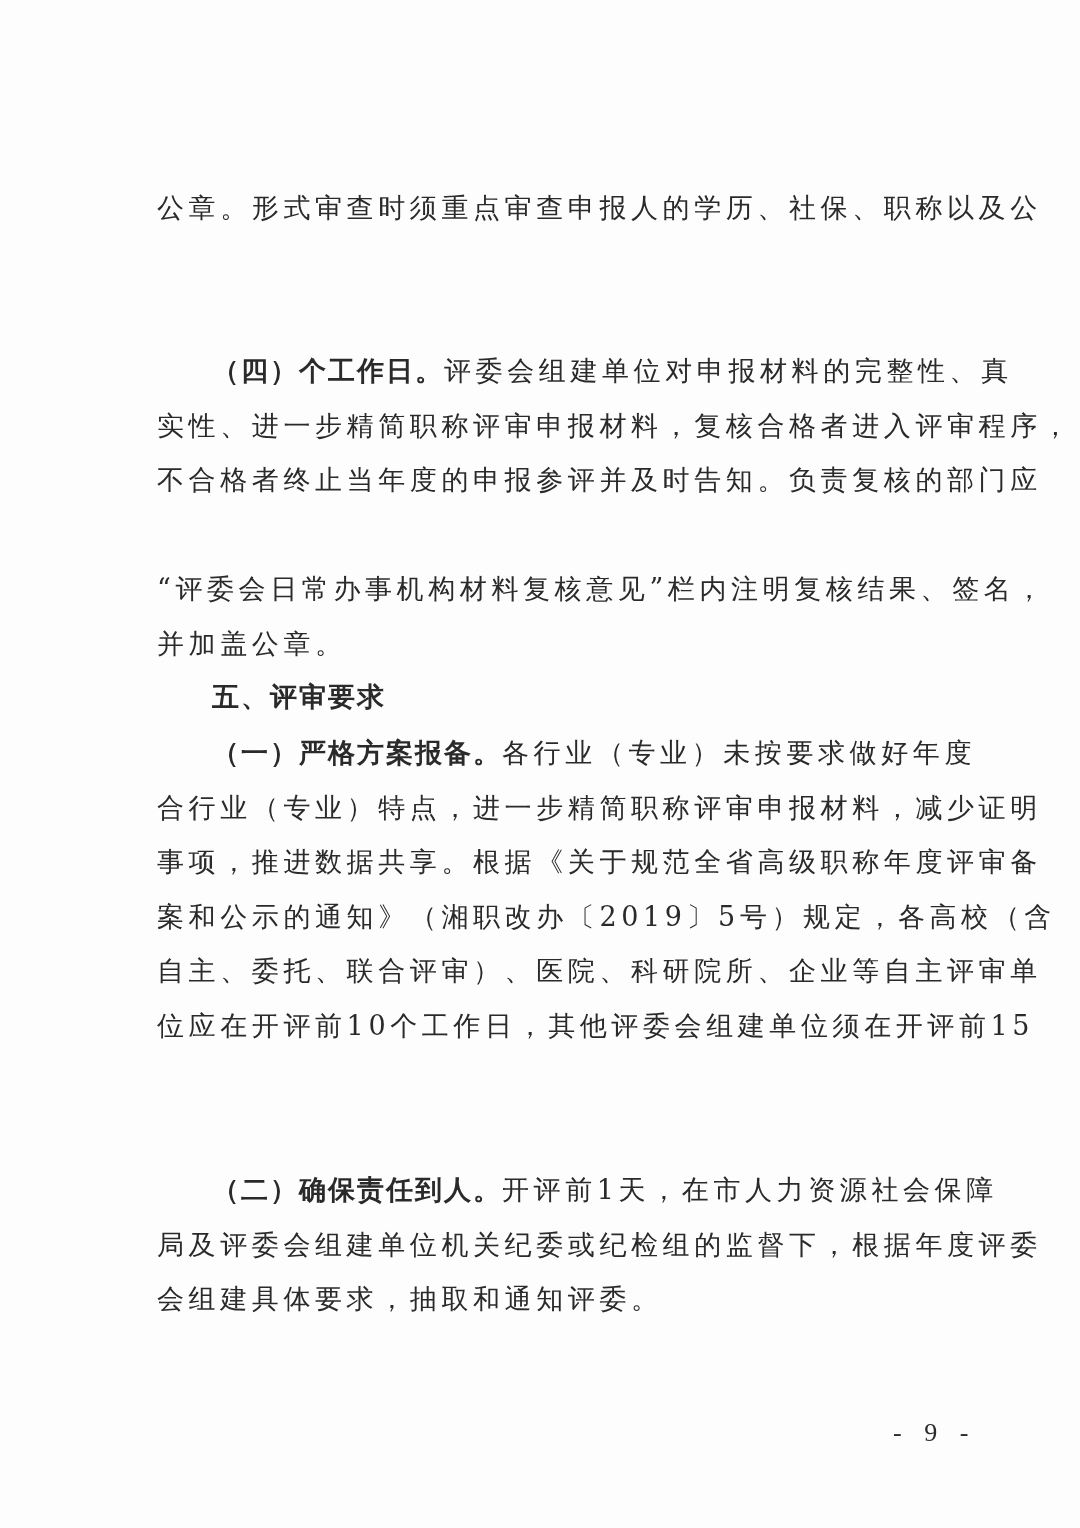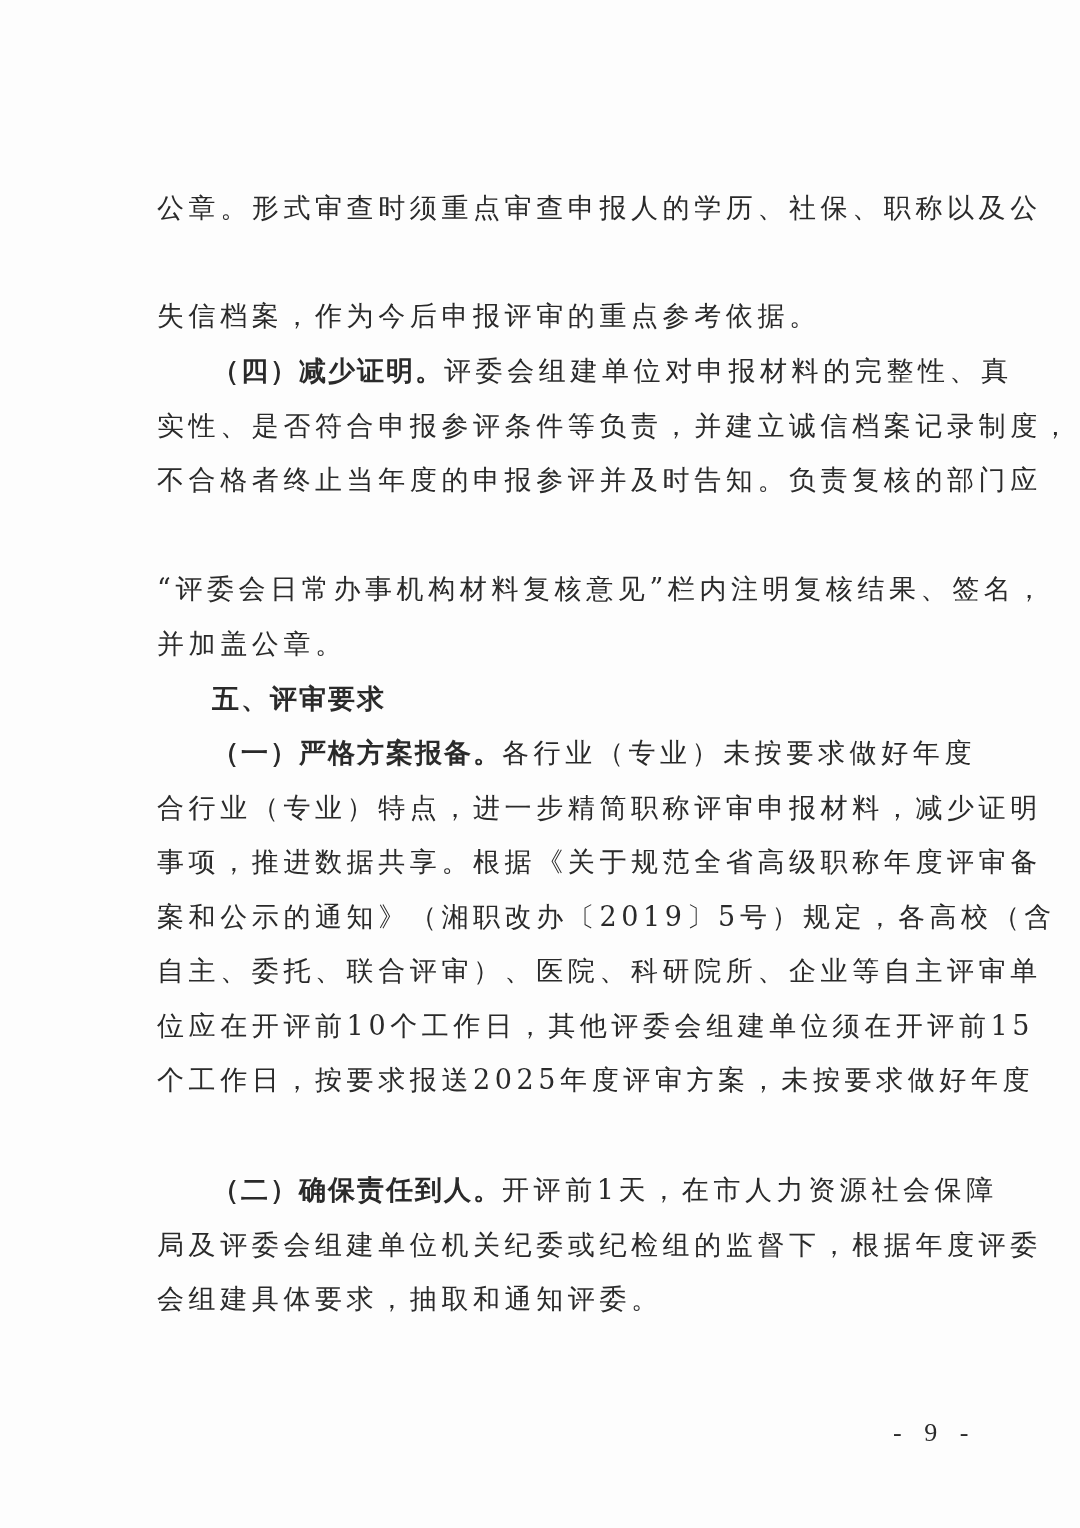--- a/index.html
+++ b/index.html
@@ -16,57 +16,55 @@
     position: absolute;
     left: 157px;
     width: 800px;
     font-size: 27px;
     line-height: 32px;
     height: 32px;
     white-space: nowrap;
     letter-spacing: 4.6px;
   }
   .indent { left: 212px; width: 745px; }
-  .heading { left: 212px; font-family: Liberation Serif, serif; font-weight: bold; letter-spacing: 2px; }
+  .heading { left: 212px; font-family: Liberation Mono, monospace; font-weight: bold; letter-spacing: 2px; }
   .b { font-family: "DejaVu Sans", "Liberation Sans", sans-serif; font-weight: bold; letter-spacing: 2px; }
   .page-number {
     position: absolute;
     left: 893px; top: 1418px;
     font-size: 26px;
     letter-spacing: 8px;
     font-family: "Liberation Serif", serif;
   }
 </style>
 </head>
 <body>
 
 <div class="page">
 
   <div class="line" style="top:192px">公章。形式审查时须重点审查申报人的学历、社保、职称以及公</div>
-  <div class="line" style="top:300px">失信档案，作为今后申报评审的重点参考依据。</div>
 
   <div class="line indent" style="top:355px">
-    <span class="b">（四）减少证明。</span><span>评委会组建单位对申报材料的完整性、真</span>
+    <span class="b">（四）个工作日。</span><span>评委会组建单位对申报材料的完整性、真</span>
   </div>
-  <div class="line" style="top:410px">实性、是否符合申报参评条件等负责，并建立诚信档案记录制度，</div>
+  <div class="line" style="top:410px">实性、进一步精简职称评审申报材料，复核合格者进入评审程序，</div>
   <div class="line" style="top:464px">不合格者终止当年度的申报参评并及时告知。负责复核的部门应</div>
   <div class="line" style="top:628px">并加盖公章。</div>
   <div class="line" style="top:573px">“评委会日常办事机构材料复核意见”栏内注明复核结果、签名，</div>
 
   <div class="line heading" style="top:683px">五、评审要求</div>
 
   <div class="line indent" style="top:737px">
     <span class="b">（一）严格方案报备。</span><span>各行业（专业）未按要求做好年度</span>
   </div>
   <div class="line" style="top:792px">合行业（专业）特点，进一步精简职称评审申报材料，减少证明</div>
   <div class="line" style="top:846px">事项，推进数据共享。根据《关于规范全省高级职称年度评审备</div>
   <div class="line" style="top:901px">案和公示的通知》（湘职改办〔2019〕5号）规定，各高校（含</div>
   <div class="line" style="top:955px">自主、委托、联合评审）、医院、科研院所、企业等自主评审单</div>
   <div class="line" style="top:1010px">位应在开评前10个工作日，其他评委会组建单位须在开评前15</div>
-  <div class="line" style="top:1064px">个工作日，按要求报送2025年度评审方案，未按要求做好年度</div>
 
   <div class="line indent" style="top:1174px">
     <span class="b">（二）确保责任到人。</span><span>开评前1天，在市人力资源社会保障</span>
   </div>
   <div class="line" style="top:1229px">局及评委会组建单位机关纪委或纪检组的监督下，根据年度评委</div>
   <div class="line" style="top:1283px">会组建具体要求，抽取和通知评委。</div>
 
   <div class="page-number">- 9 -</div>
 </div>
 

